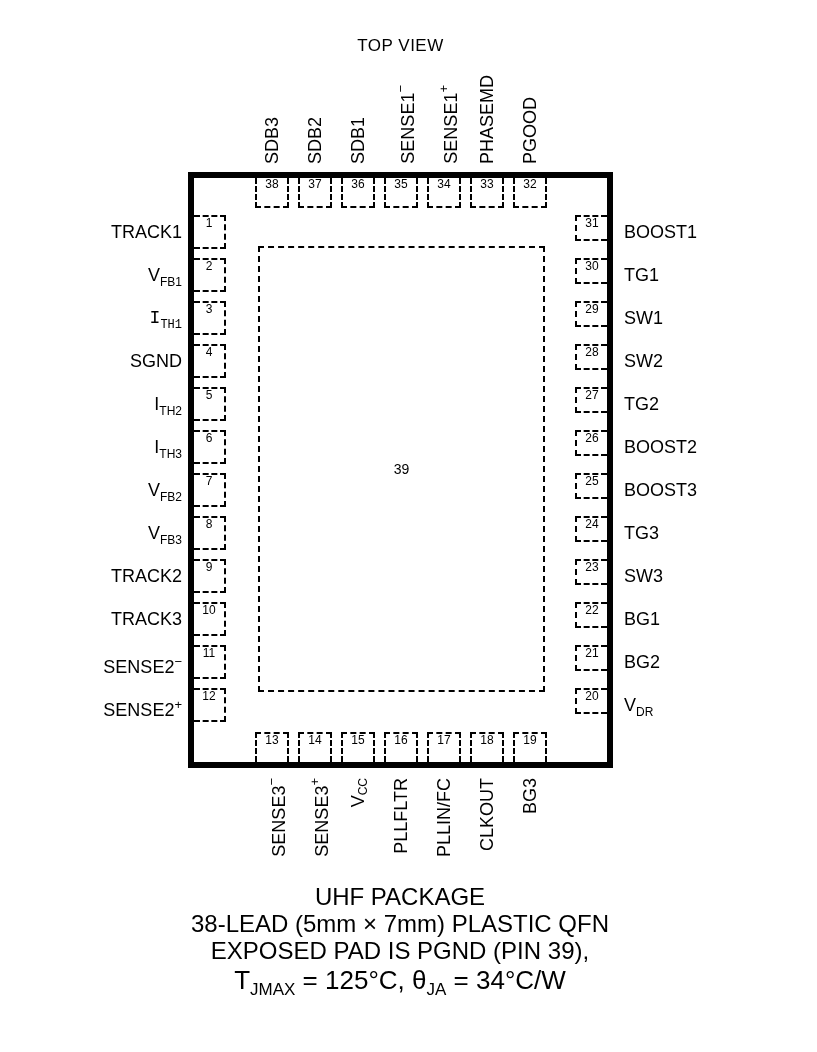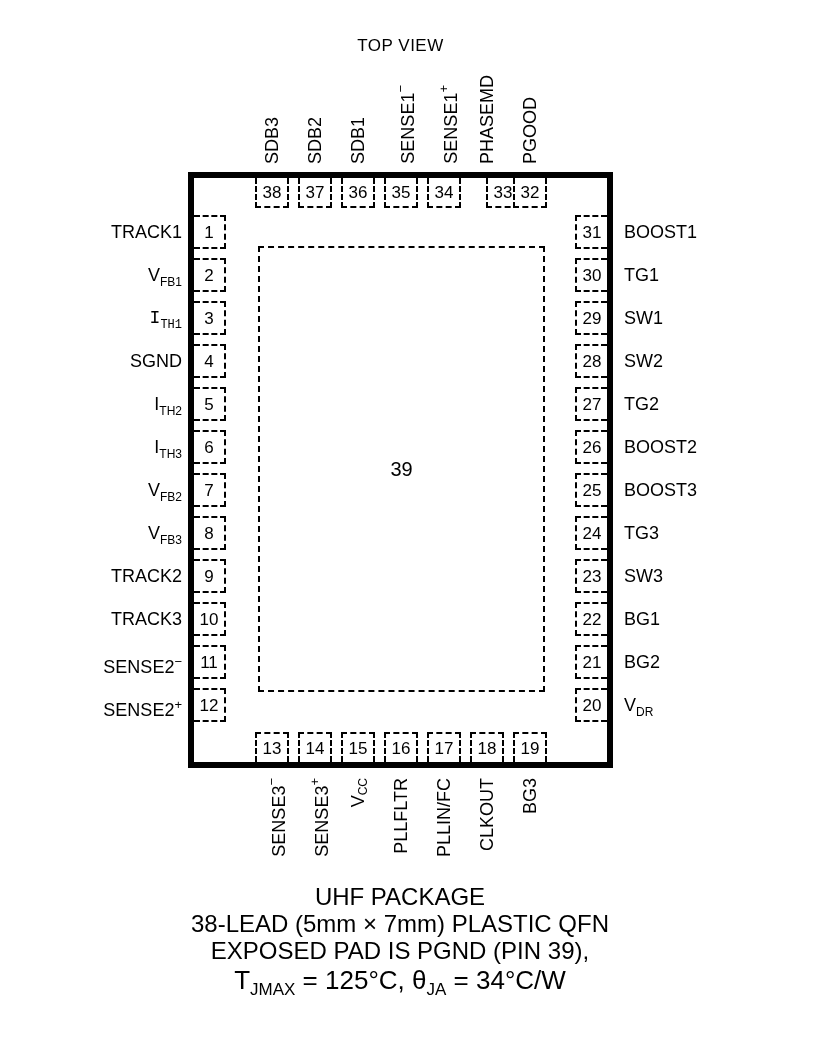--- a/index.html
+++ b/index.html
@@ -13,28 +13,28 @@
   #package {
     position:absolute; left:188px; top:172px; width:425px; height:596px;
     border:6px solid var(--line);
   }
   
   #pad {
     position:absolute; left:64px; top:68px; width:287px; height:446px;
     border:2px dashed var(--line);
     display:flex; align-items:center; justify-content:center;
   }
-  #pad .padnum { font-size:20px; }
+  #pad .padnum { font-size:14px; }
   
   .pin {
-    position:absolute; display:flex; align-items:center; justify-content:center;
-    font-size:17px; line-height:1; background:var(--bg);
+    position:absolute; display:flex; align-items:flex-start; justify-content:center;
+    font-size:12px; line-height:1; background:var(--bg);
   }
   .pin-left  { left:0;  width:32px; height:34px; border:2px dashed var(--line); border-left:none; }
-  .pin-right { right:0; width:32px; height:34px; border:2px dashed var(--line); border-right:none; }
+  .pin-right { right:0; width:32px; height:26px; border:2px dashed var(--line); border-right:none; }
   .pin-top   { top:0;   width:34px; height:30px; border:2px dashed var(--line); border-top:none; }
   .pin-bot   { bottom:0;width:34px; height:30px; border:2px dashed var(--line); border-bottom:none; }
   
   .hlbl {
     position:absolute; white-space:nowrap; font-size:18px; line-height:24px; height:24px;
   }
   .vlbl {
     position:absolute; white-space:nowrap; font-size:18px; line-height:24px;
     writing-mode:vertical-rl; transform:rotate(180deg);
   }
@@ -143,21 +143,21 @@
       </div>
       <div class="pin pin-top" style="left: 147px;">
         <span>36</span>
       </div>
       <div class="pin pin-top" style="left: 190px;">
         <span>35</span>
       </div>
       <div class="pin pin-top" style="left: 233px;">
         <span>34</span>
       </div>
-      <div class="pin pin-top" style="left: 276px; margin-left: 16px;">
+      <div class="pin pin-top" style="left: 276px;">
         <span>33</span>
       </div>
       <div class="pin pin-top" style="left: 319px;">
         <span>32</span>
       </div>
       <div class="pin pin-bot" style="left: 61px;">
         <span>13</span>
       </div>
       <div class="pin pin-bot" style="left: 104px;">
         <span>14</span>

